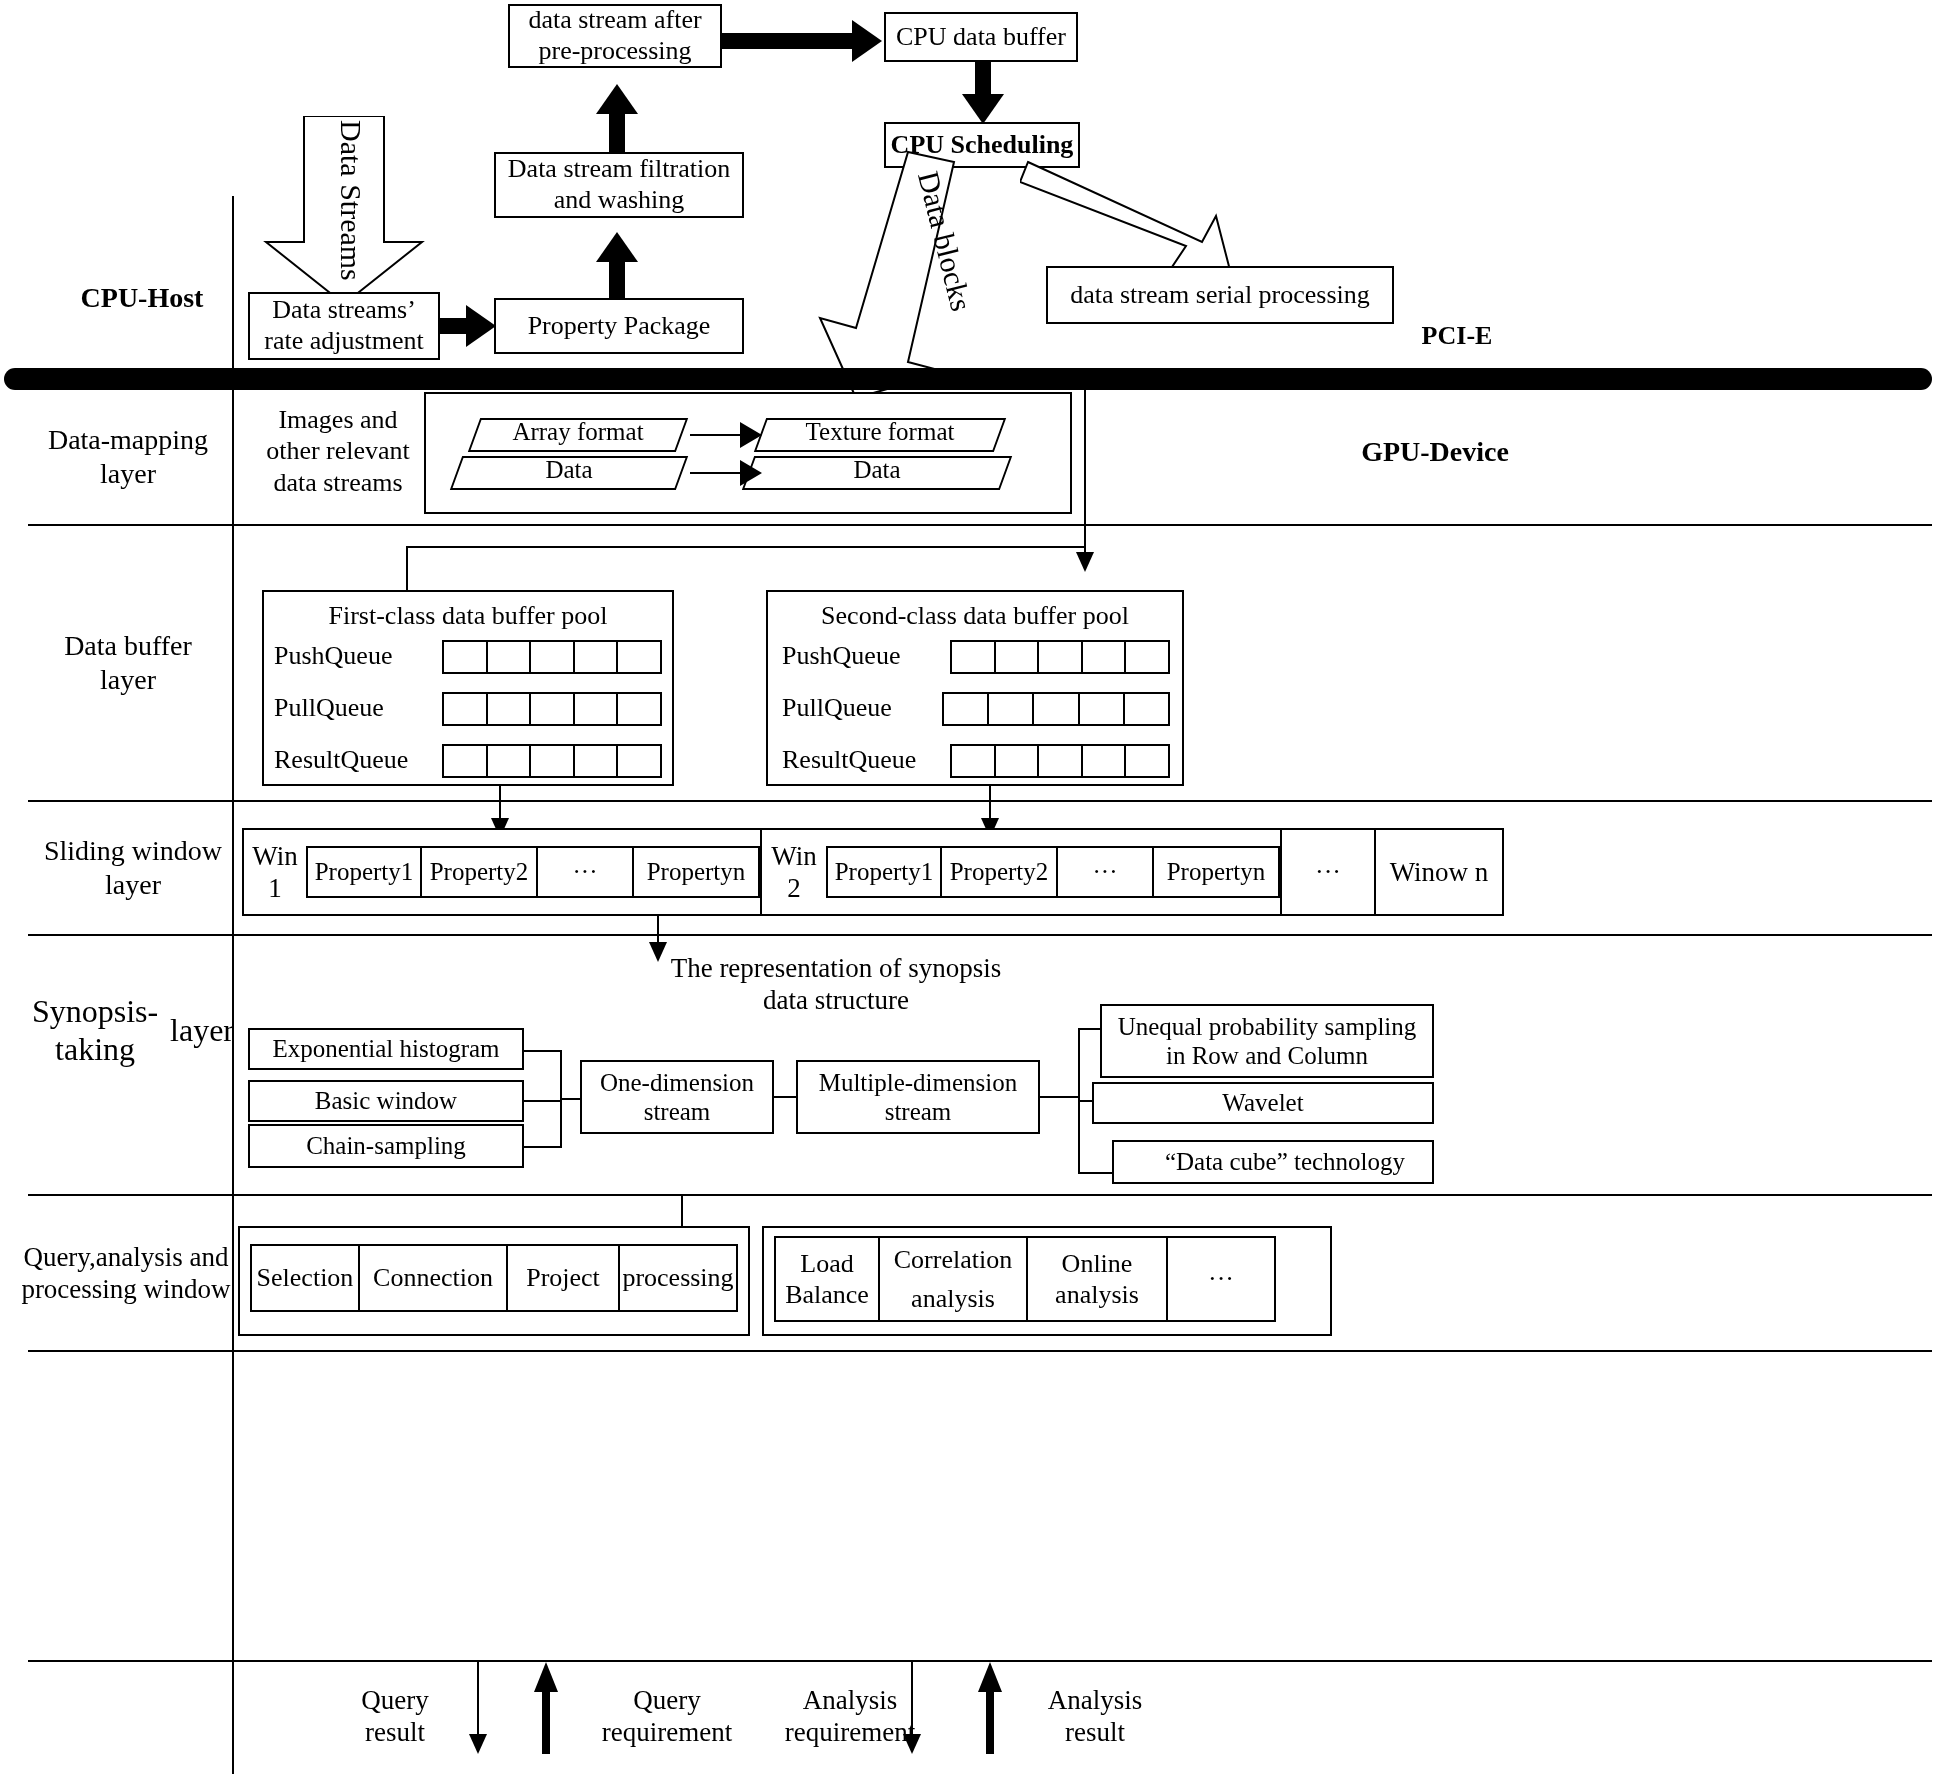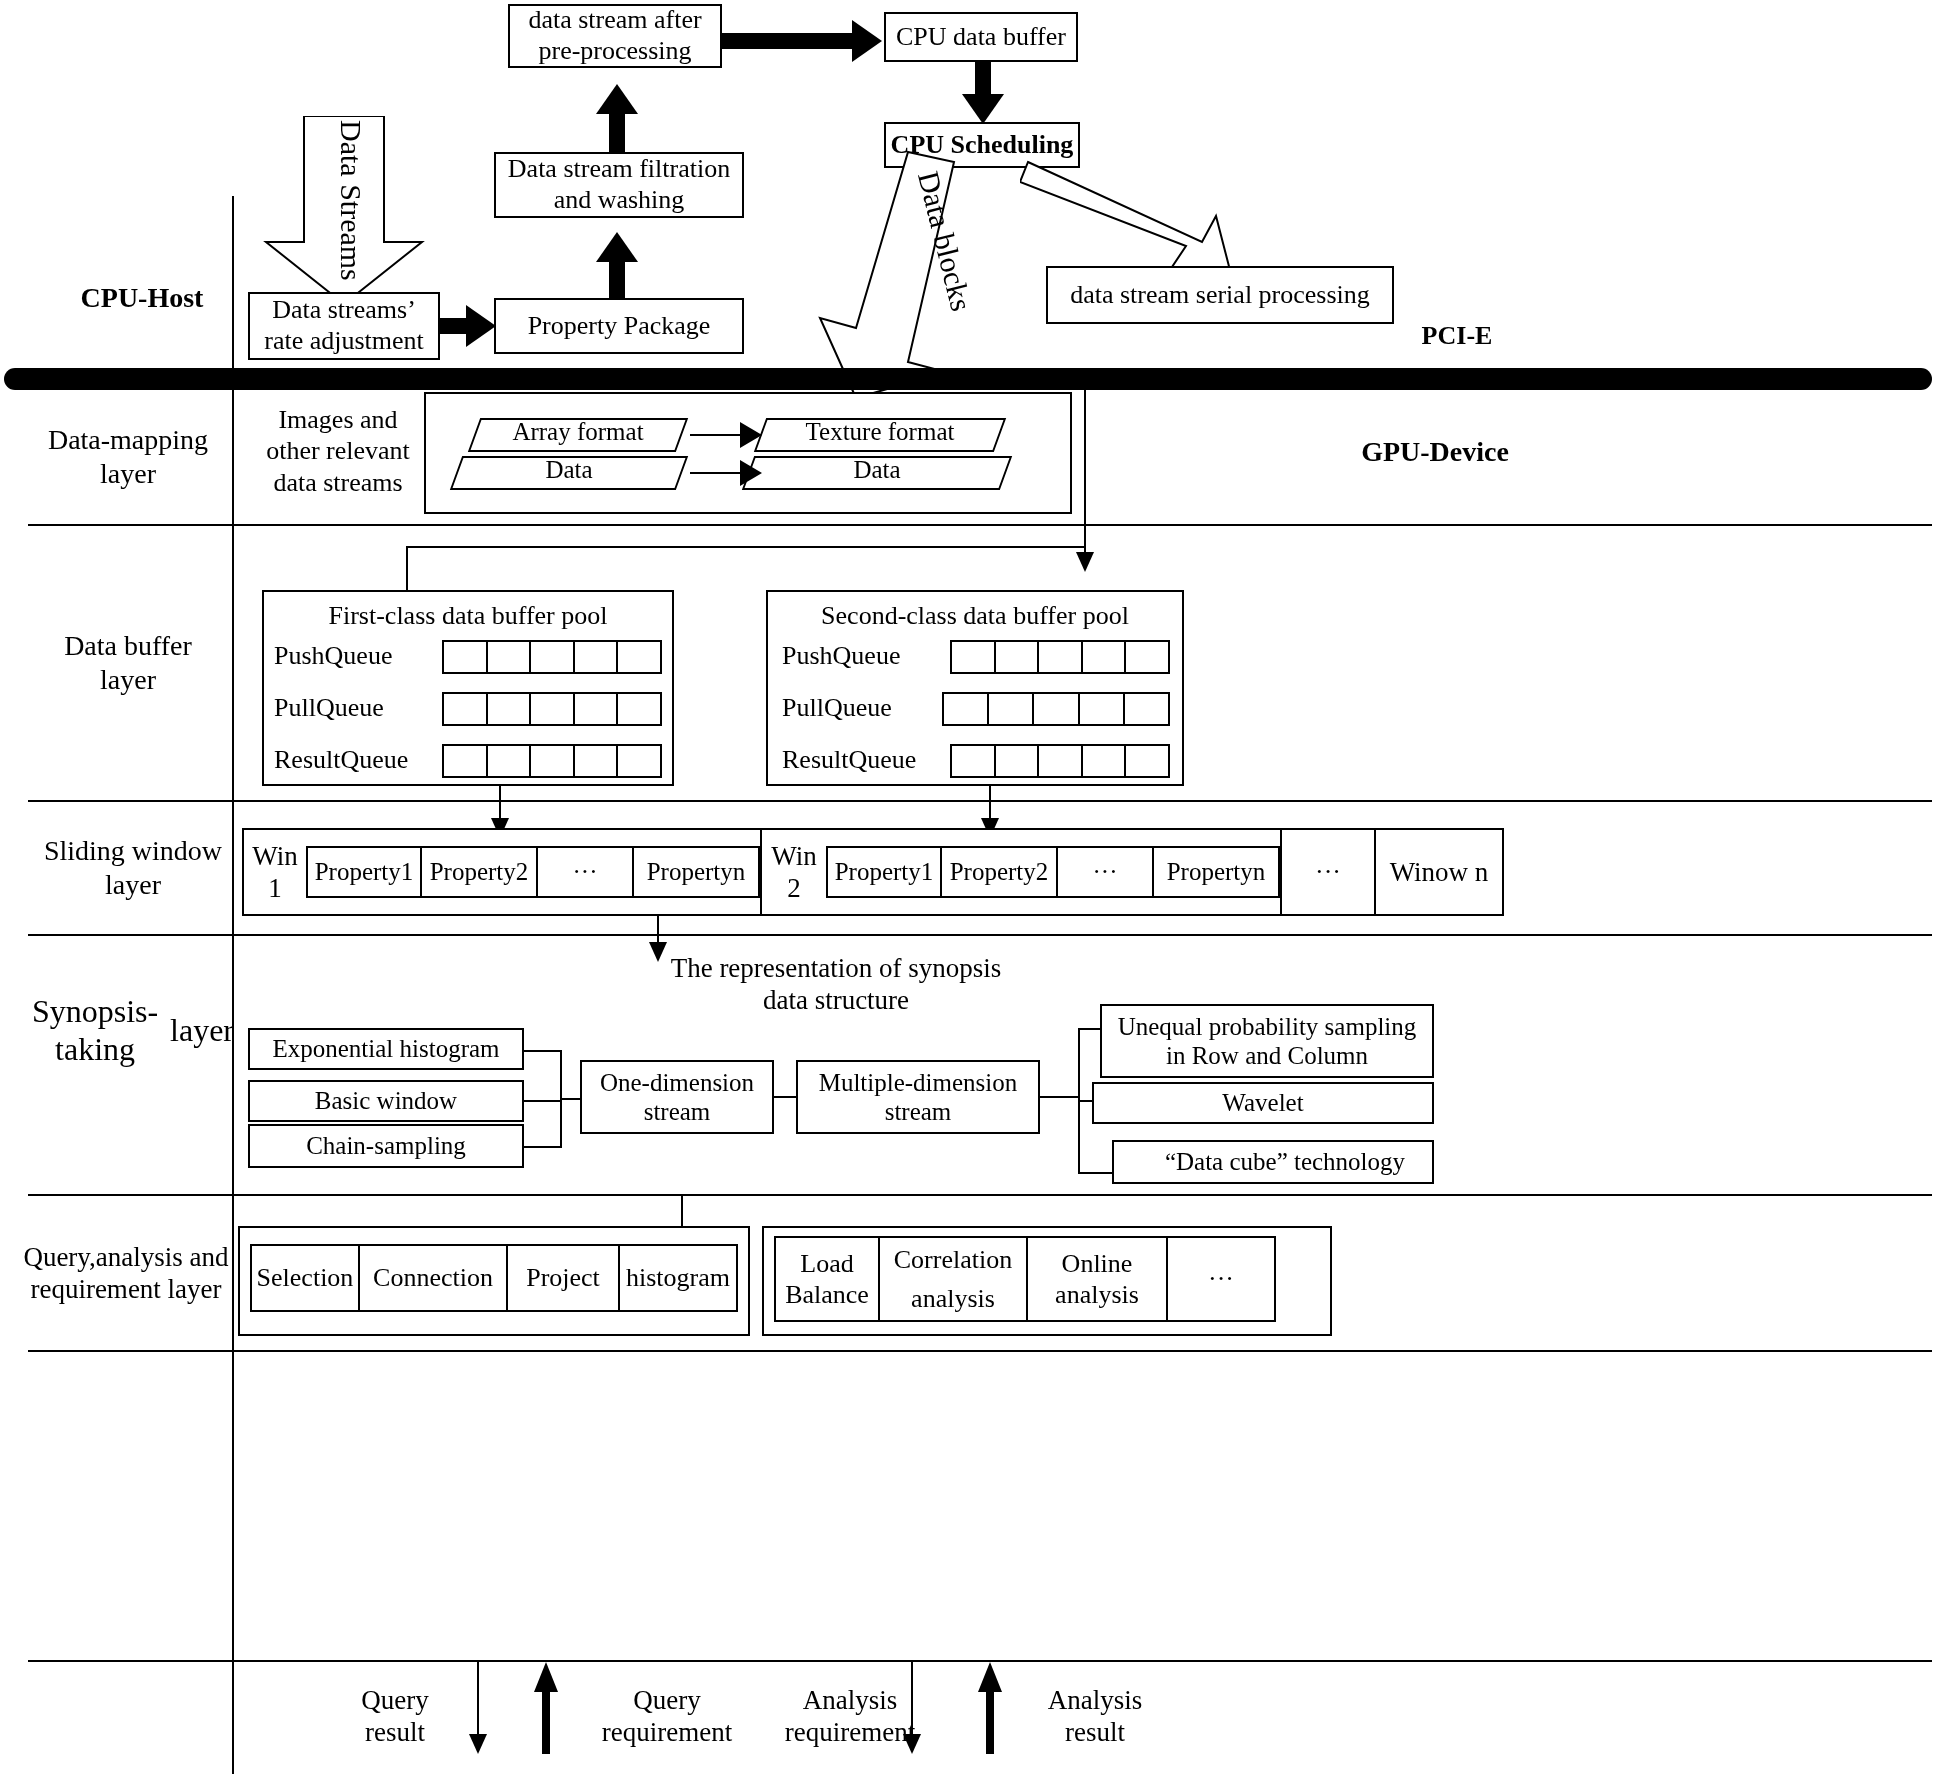--- a/index.html
+++ b/index.html
@@ -180,21 +180,21 @@
   <div class="plain" style="left:28px;top:802px;width:210px;height:132px;font-size:28px;flex-direction:column;">
     <span>Sliding window</span>
       <span>layer</span>
   </div>
   <div class="plain" style="left:20px;top:936px;width:214px;height:188px;font-size:32px;flex-direction:row;">
     <span>Synopsis-taking</span>
       <span>layer</span>
   </div>
   <div class="plain" style="left:16px;top:1196px;width:220px;height:154px;font-size:27px;flex-direction:column;">
     <span>Query,analysis and</span>
-      <span>requirement layer</span>
+      <span>processing window</span>
   </div>
 
   <div class="plain" style="left:248px;top:396px;width:180px;height:110px;font-size:26px;flex-direction:column;">
     <span>Images and</span>
     <span>other relevant</span>
     <span>data streams</span>
   </div>
 
   <div class="box" style="left:424px;top:392px;width:648px;height:122px;"></div>
 
@@ -425,21 +425,21 @@
     <div class="plain" style="position:relative;width:108px;height:64px;font-size:26px;border-right:2px solid #000;">
       <span>Selection</span>
       </div>
     <div class="plain" style="position:relative;width:148px;height:64px;font-size:26px;border-right:2px solid #000;">
       <span>Connection</span>
       </div>
     <div class="plain" style="position:relative;width:112px;height:64px;font-size:26px;border-right:2px solid #000;">
       <span>Project</span>
       </div>
     <div class="plain" style="position:relative;flex:1;height:64px;font-size:26px;">
-      <span>histogram</span>
+      <span>processing</span>
       </div>
   </div>
 
   <div class="box" style="left:762px;top:1226px;width:570px;height:110px;display:block;"></div>
   <div class="win-strip" style="left:774px;top:1236px;width:502px;height:86px;">
     <div class="plain" style="position:relative;width:104px;height:82px;font-size:26px;flex-direction:column;border-right:2px solid #000;">
       <span>Load</span>
       <span>Balance</span>
       </div>
     <div class="plain" style="position:relative;width:148px;height:82px;font-size:26px;flex-direction:column;border-right:2px solid #000;gap:8px;">

